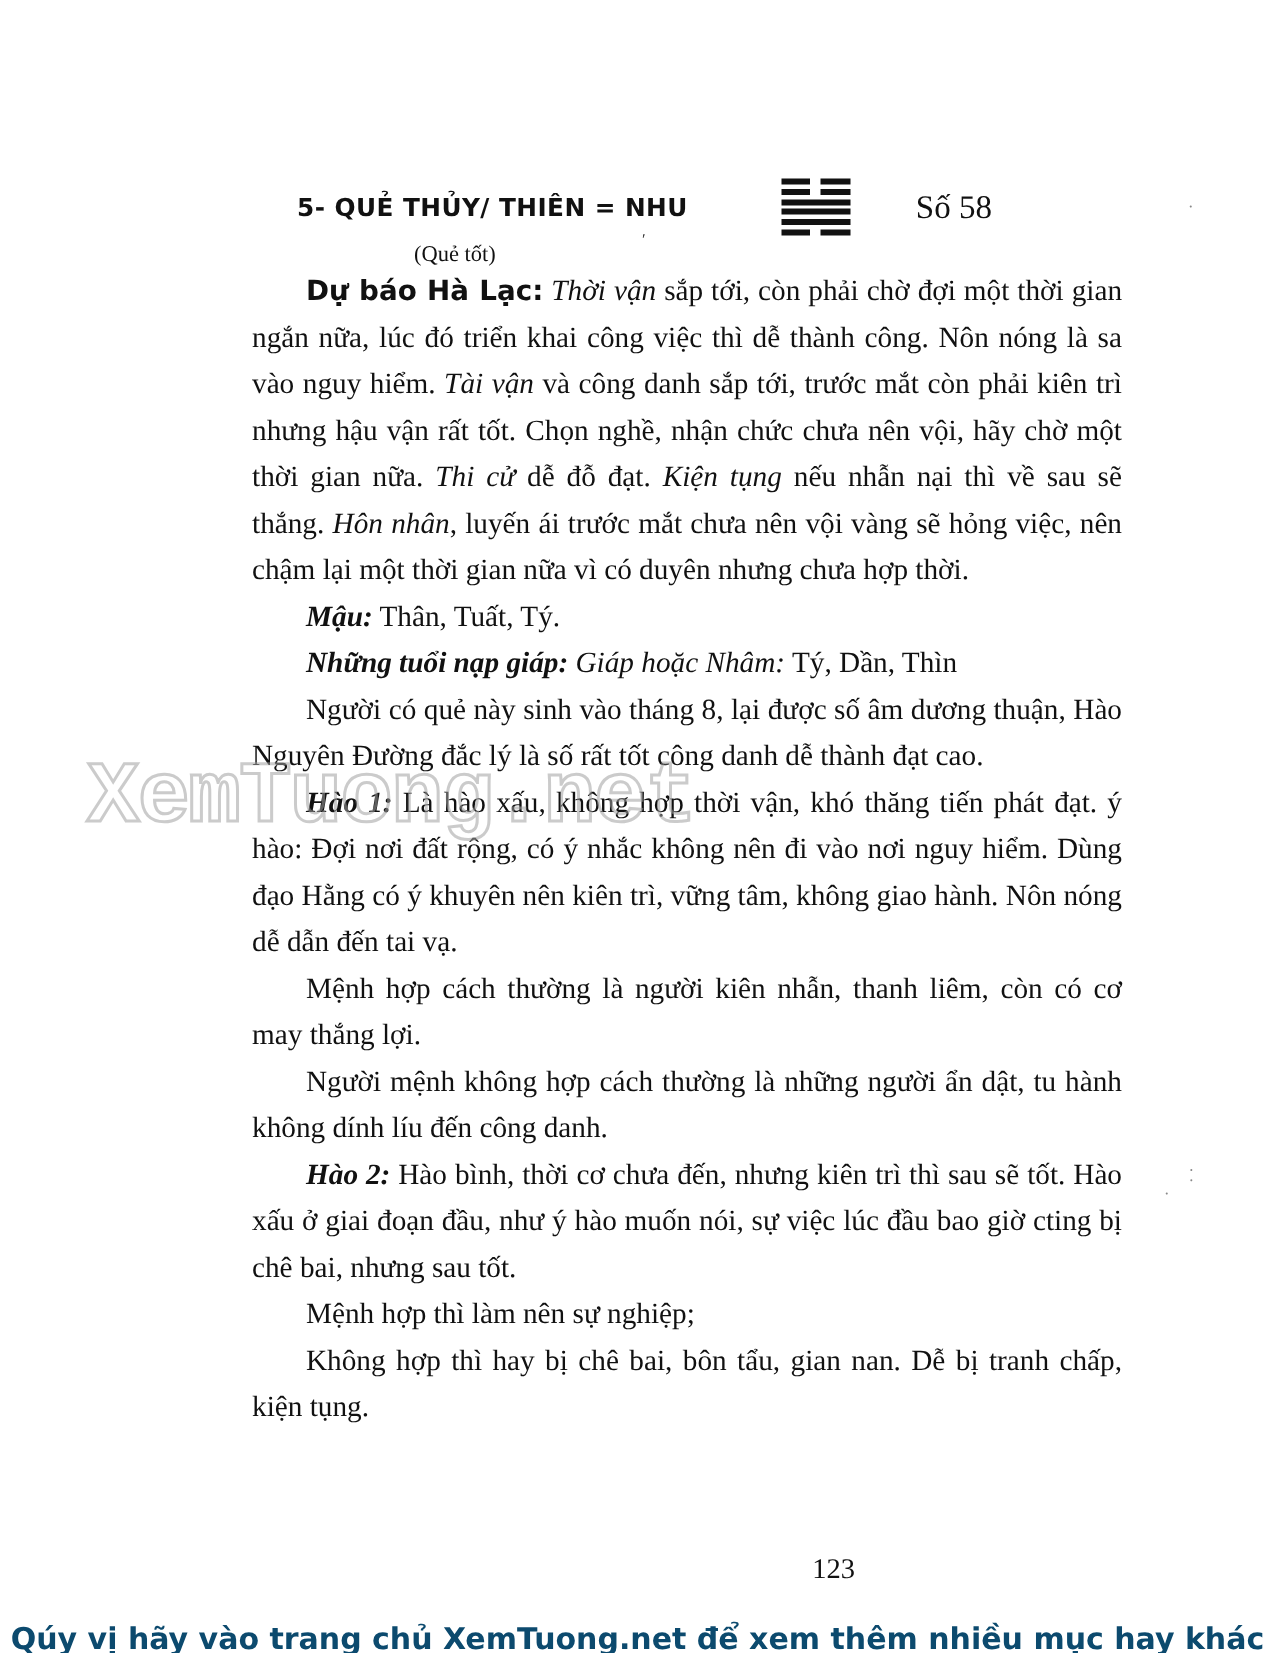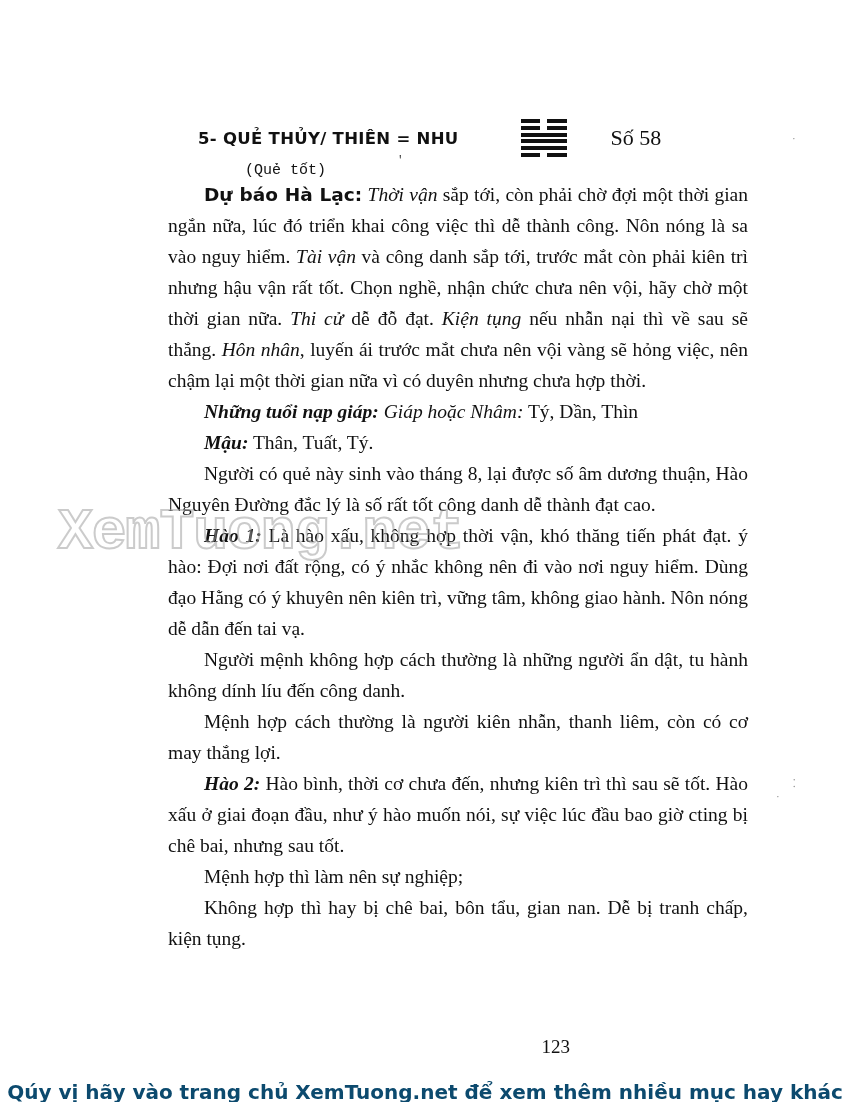--- a/index.html
+++ b/index.html
@@ -60,23 +60,23 @@
     height: 4px;
   }
   .hx-solid .seg { width: 100%; }
   .hx-broken .seg { width: 43%; }
   .hexnum {
     margin-left: 44px;
     font-family: "Liberation Serif", serif;
     font-size: 22px;
   }
   .subtitle {
-    margin-left: 77px;
+    margin-left: 108px;
     margin-top: 4px;
-    font-family: Liberation Mono, monospace;
+    font-family: Liberation Serif, serif;
     font-size: 15px;
     position: relative;
   }
   .tick {
     position: absolute;
     left: 152px;
     top: -8px;
     font-size: 11px;
     color: #333;
   }
@@ -183,38 +183,38 @@
 
     <div class="subtitle">
       <span>(Quẻ tốt)</span>
       <span class="tick">′</span>
     </div>
 
     <p class="para gap">
       <span class="bd-sans">Dự báo Hà Lạc:</span><span class="it"> Thời vận</span><span> sắp tới, còn phải chờ đợi một thời gian ngắn nữa, lúc đó triển khai công việc thì dễ thành công. Nôn nóng là sa vào nguy hiểm. </span><span class="it">Tài vận</span><span> và công danh sắp tới, trước mắt còn phải kiên trì nhưng hậu vận rất tốt. Chọn nghề, nhận chức chưa nên vội, hãy chờ một thời gian nữa. </span><span class="it">Thi cử</span><span> dễ đỗ đạt. </span><span class="it">Kiện tụng</span><span> nếu nhẫn nại thì về sau sẽ thắng. </span><span class="it">Hôn nhân</span><span>, luyến ái trước mắt chưa nên vội vàng sẽ hỏng việc, nên chậm lại một thời gian nữa vì có duyên nhưng chưa hợp thời.</span>
     </p>
 
-    <p class="para gap">
-      <span class="it bd">Những tuổi nạp giáp:</span><span class="it"> Giáp hoặc Nhâm:</span><span> Tý, Dần, Thìn</span>
-    </p>
-
     <p class="para gap center-ish">
       <span class="it bd">Mậu:</span><span> Thân, Tuất, Tý.</span>
     </p>
 
+    <p class="para gap">
+      <span class="it bd">Những tuổi nạp giáp:</span><span class="it"> Giáp hoặc Nhâm:</span><span> Tý, Dần, Thìn</span>
+    </p>
+
     <p class="para gap">Người có quẻ này sinh vào tháng 8, lại được số âm dương thuận, Hào Nguyên Đường đắc lý là số rất tốt công danh dễ thành đạt cao.</p>
 
 
     <p class="para gap">
       <span class="it bd">Hào 1:</span><span> Là hào xấu, không hợp thời vận, khó thăng tiến phát đạt. ý hào: Đợi nơi đất rộng, có ý nhắc không nên đi vào nơi nguy hiểm. Dùng đạo Hằng có ý khuyên nên kiên trì, vững tâm, không giao hành. Nôn nóng dễ dẫn đến tai vạ.</span>
     </p>
 
+    <p class="para gap">Mệnh hợp cách thường là người kiên nhẫn, thanh liêm, còn có cơ may thắng lợi.</p>
+
     <p class="para gap">Người mệnh không hợp cách thường là những người ẩn dật, tu hành không dính líu đến công danh.</p>
-
-    <p class="para gap">Mệnh hợp cách thường là người kiên nhẫn, thanh liêm, còn có cơ may thắng lợi.</p>
 
     <p class="para gap">
       <span class="it bd">Hào 2:</span><span> Hào bình, thời cơ chưa đến, nhưng kiên trì thì sau sẽ tốt. Hào xấu ở giai đoạn đầu, như ý hào muốn nói, sự việc lúc đầu bao giờ cting bị chê bai, nhưng sau tốt.</span>
     </p>
 
     <p class="para gap">Mệnh hợp thì làm nên sự nghiệp;</p>
 
     <p class="para gap">Không hợp thì hay bị chê bai, bôn tẩu, gian nan. Dễ bị tranh chấp, kiện tụng.</p>
 
   </div>

